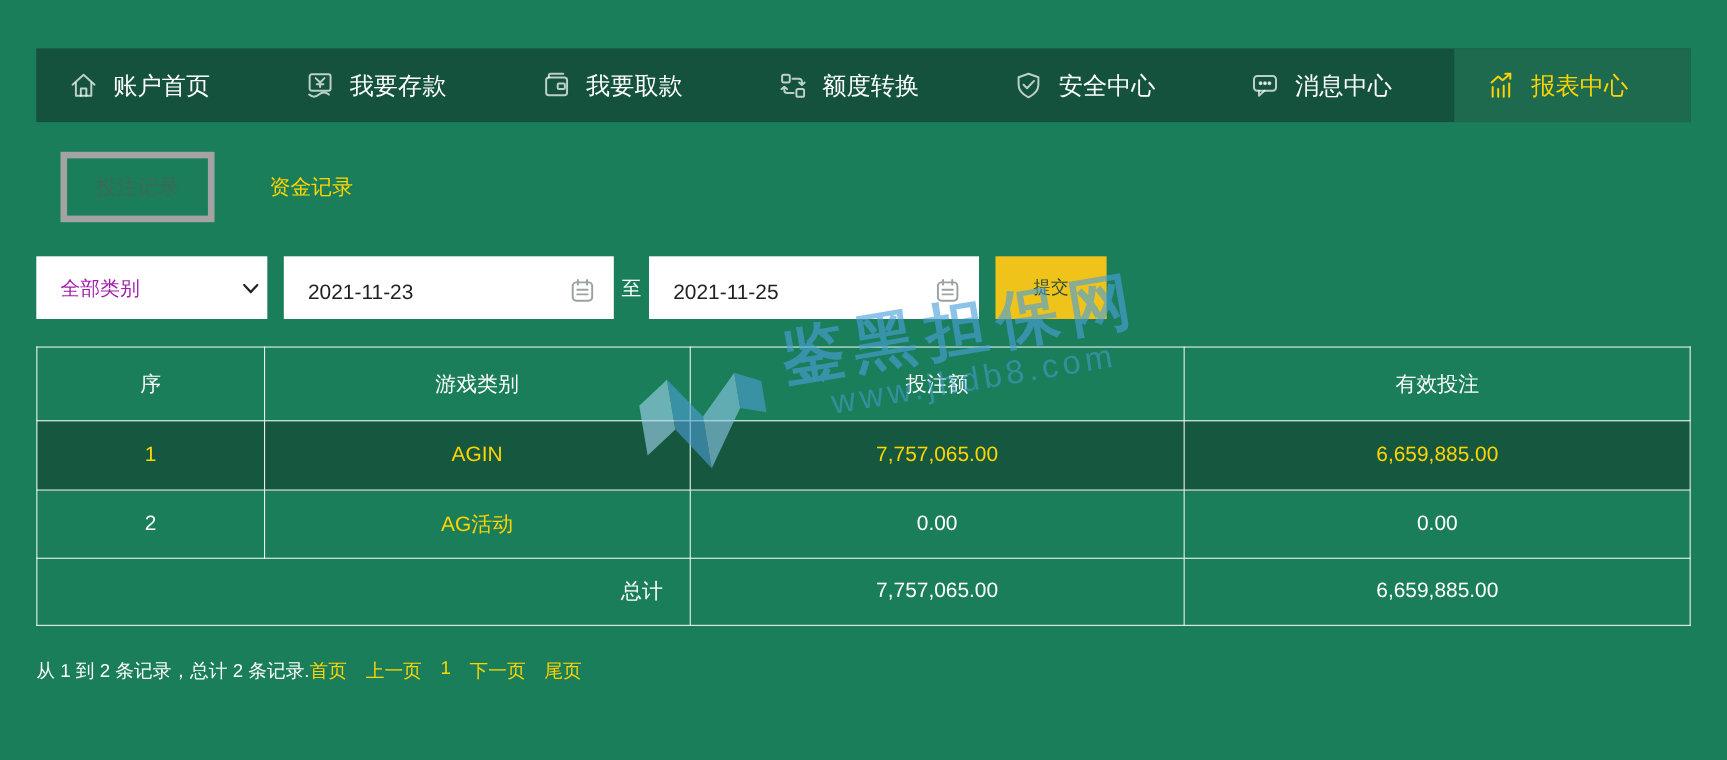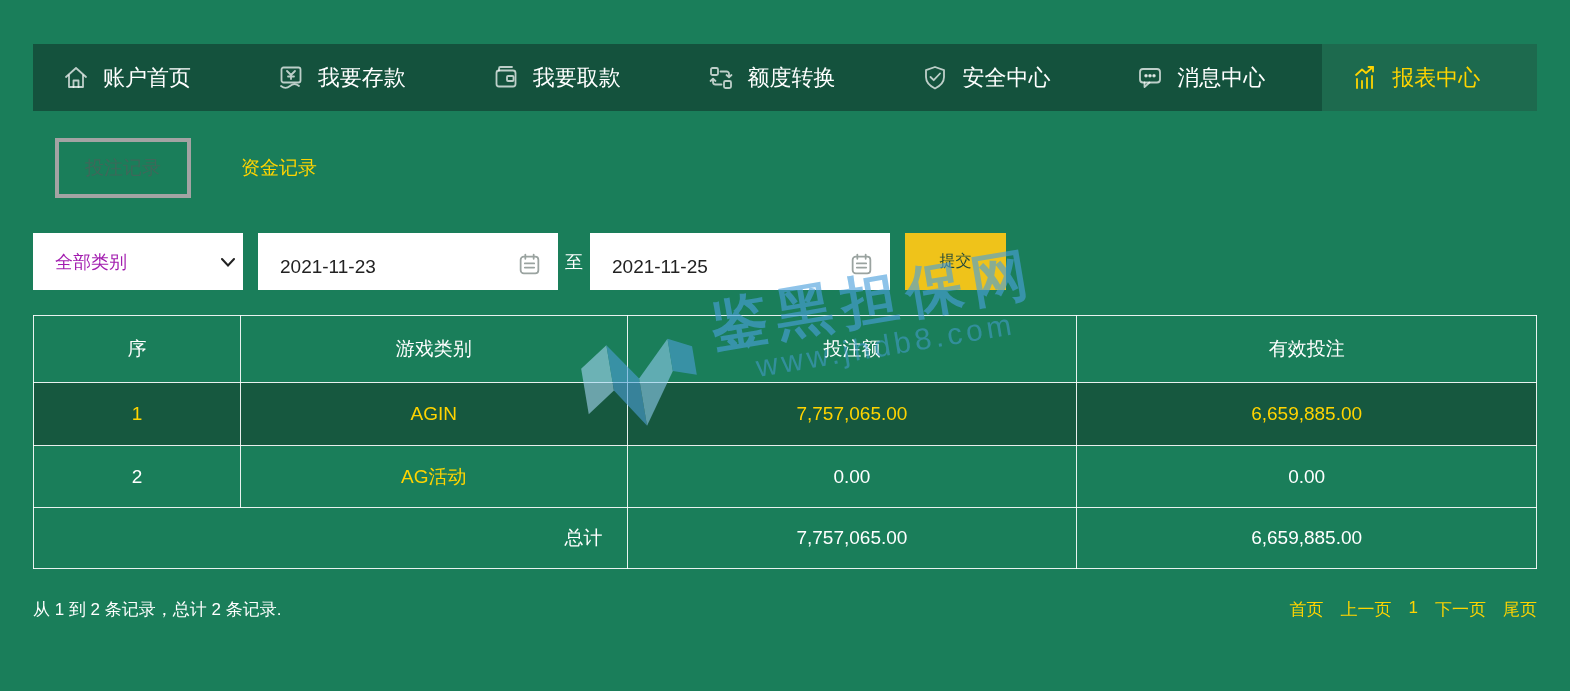--- a/index.html
+++ b/index.html
@@ -13,21 +13,21 @@
   .nav-item { flex:1 1 0; display:flex; align-items:center; gap:12px; padding-left:28px;
               color:#FFFFFF; font-size:22px; cursor:pointer; }
   .nav-item .nico { width:30px; height:28px; flex:none; display:flex; align-items:center; }
   .nav-item svg { stroke:rgba(255,255,255,0.72); fill:none; stroke-width:1.8; stroke-linecap:round; stroke-linejoin:round; }
   .nav-item.active { background:#1D6A4E; color:#FFD400; }
   .nav-item.active svg { stroke:#FFD400; }
 
   
   .tabs { position:absolute; left:55px; top:138px; display:flex; align-items:center; }
   .tab { font-size:19px; color:#FFD400; cursor:pointer; padding:13px 26px; }
-  .tab.active { border:4px solid #a3a3a3; color:#3E685A; background:transparent; margin-right:4px; }
+  .tab.active { border:6px solid #a3a3a3; color:#3E685A; background:transparent; margin-right:4px; }
   .tab + .tab { margin-left:20px; }
 
   
   .filters { position:absolute; left:33px; top:233px; display:flex; align-items:center; height:57px; }
   .select-box { width:210px; height:57px; background:#FFFFFF; display:flex; align-items:center;
                 justify-content:space-between; padding:0 8px 0 22px; font-size:18px; color:#a21caf; cursor:pointer; }
   .date-box { width:300px; height:57px; background:#FFFFFF; display:flex; align-items:center;
               justify-content:space-between; padding:11px 16px 0 22px; font-size:19px; color:#222; cursor:text; }
   .date-box .cal { flex:none; }
   .gap15 { width:15px; flex:none; }
@@ -42,21 +42,21 @@
   .report-table tr.hdr   { height:67px; }
   .report-table tr.r1    { height:63px; background:#16583F; }
   .report-table tr.r2    { height:62px; }
   .report-table tr.total { height:61px; }
   .yellow { color:#FFD400 !important; }
   .total-label { text-align:right !important; padding-right:24px; }
   .game-link { cursor:pointer; }
 
   
   .footer { position:absolute; left:33px; top:598px; width:1504px; display:flex;
-            justify-content:space-between; align-items:center; }
+            align-items:center; }
   .records-summary { color:#FFFFFF; font-size:17px; }
   .pagination { display:flex; gap:17px; }
   .pagination span { color:#FFD400; font-size:17px; cursor:pointer; }
 
   
   .watermark { position:absolute; left:575px; top:282px; transform:rotate(-9.5deg);
                pointer-events:none; display:flex; align-items:flex-start; gap:16px; z-index:5; }
   .wm-logo { opacity:0.7; margin-top:18px; }
   .wm-title { font-size:57px; font-weight:700; letter-spacing:9px; color:#4AA0DC; opacity:0.62; line-height:1; }
   .wm-url { font-size:30px; color:#4AA0DC; opacity:0.5; letter-spacing:4px; margin:2px 0 0 38px; }

